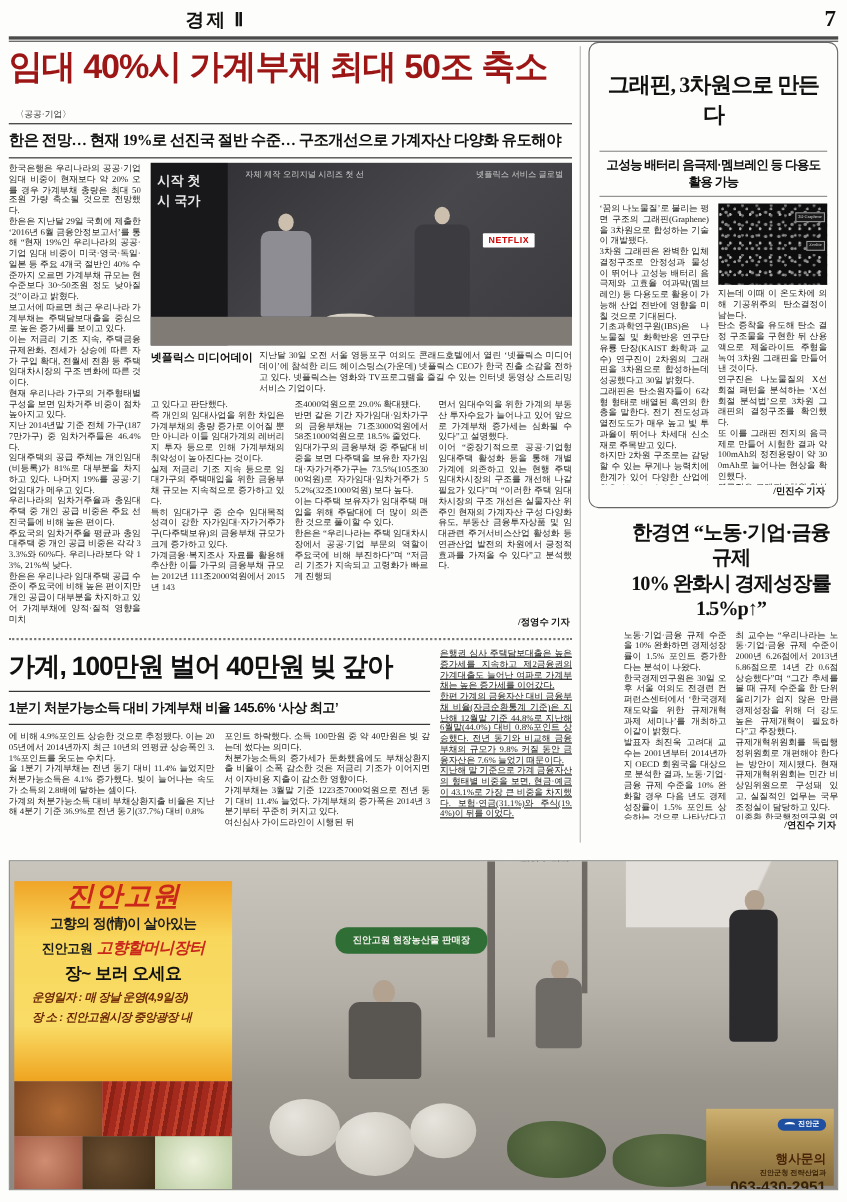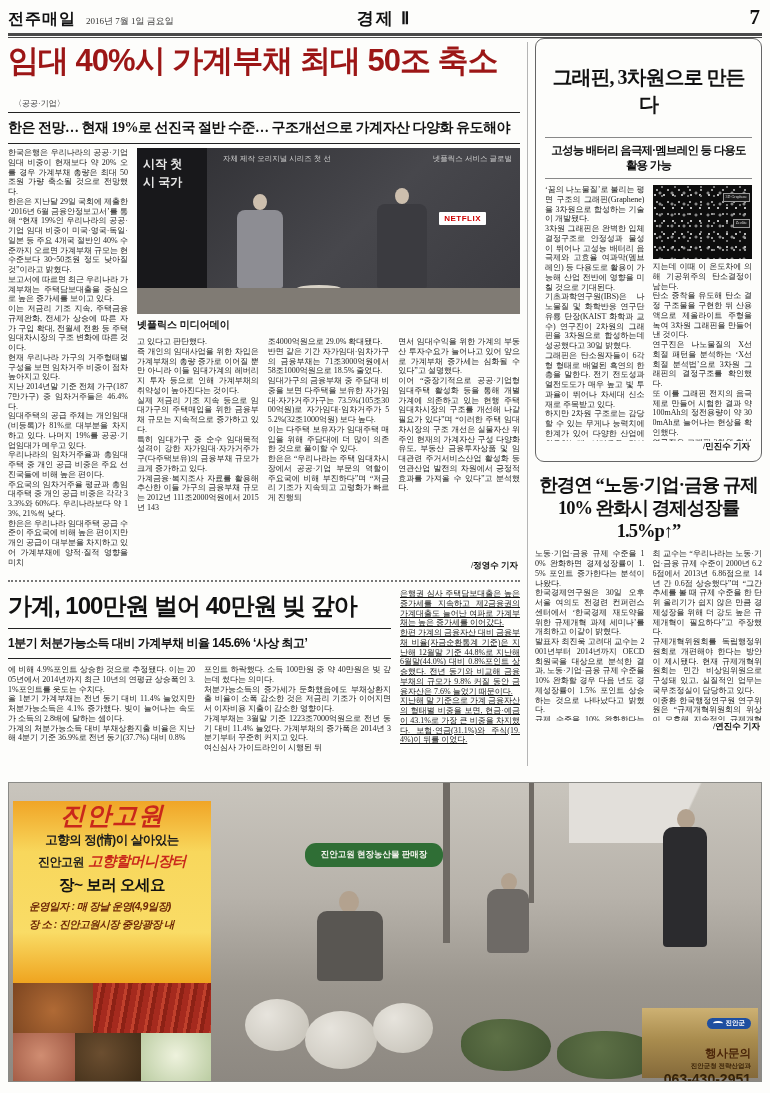--- a/index.html
+++ b/index.html
@@ -65,21 +65,21 @@
   .a2-body{display:flex;gap:8px;flex:1;min-height:0;margin-top:3px;}
   .a2-col{flex:1;height:100%;}
   .a2-colr{flex:1;display:flex;flex-direction:column;min-width:0;}
   .g-img{height:74px;flex:none;margin-bottom:3px;position:relative;background:#0d0d0d;
      background-image:radial-gradient(circle at 4px 5px,#9a9a9a 0 1px,transparent 1.5px),
                       radial-gradient(circle at 9px 2px,#777 0 1px,transparent 1.5px),
                       radial-gradient(circle at 2px 10px,#bbb 0 1px,transparent 1.5px),
                       radial-gradient(circle at 7px 8px,#888 0 1.2px,transparent 1.8px);
      background-size:11px 12px,13px 9px,9px 13px,12px 11px;}
   .g-tag{position:absolute;right:2px;background:#1a1a1a;border:1px solid #999;color:#ddd;font-size:4px;padding:1px 2px;line-height:1.1;}
-  .a3{margin-top:12px;}
+  .a3{margin-top:12px;margin-left:32px;}
   .a3-title{text-align:center;font-weight:bold;font-size:18.5px;letter-spacing:-1px;line-height:1.25;}
   .a3-body{display:flex;gap:8px;height:172px;margin-top:6px;}
   .a3-body .coltext{flex:1;height:100%;}
   
   .ad{position:relative;height:300px;margin-top:6px;border:1px solid #8a8a86;overflow:hidden;
       background:linear-gradient(180deg,#c9c5bd 0%,#b7b2aa 38%,#9b968e 68%,#8d8881 100%);}
   .mk{position:absolute;}
   .roofline{left:560px;top:0;width:210px;height:60px;background:linear-gradient(115deg,#e2dfda 55%,transparent 56%);}
   .beam{background:#6f6a64;}
   .banner-green{left:296px;top:60px;width:138px;height:24px;background:#2f6e35;color:#f2f2ec;
@@ -113,24 +113,20 @@
   .c-label{font-weight:bold;font-size:11.5px;color:#4a2408;margin-top:16px;}
   .c-dept{font-size:6.5px;font-weight:bold;color:#3c2408;margin-top:1px;}
   .c-phone{font-weight:bold;font-size:14px;color:#352208;letter-spacing:0;}
 </style>
 </head>
 <body>
 
 <div class="page">
 
   <div class="mast">
-    <div class="mast-left">
-      <span class="paper-name">전주매일</span>
-      <span class="mast-date">2016년 7월 1일 금요일</span>
-    </div>
     <div class="mast-section">경제 Ⅱ</div>
     <div class="mast-page">7</div>
   </div>
   <div class="rule-thick"></div>
 
   <div class="content">
 
     <div class="left-region">
 
       <section>
@@ -163,20 +159,21 @@
               <div class="fig-head" style="left:116px;top:46px;"></div>
               <div class="fig-body" style="left:100px;top:62px;width:46px;height:78px;background:#8d8d93;"></div>
               <div class="fig-head" style="left:258px;top:40px;"></div>
               <div class="fig-body" style="left:240px;top:56px;width:50px;height:84px;background:#3b3b40;"></div>
               <div class="ph-table"></div>
               <div class="ph-tableleg"></div>
               <div class="ph-floor"></div>
             </div>
             <div class="caption-row">
               <span class="caption-label">넷플릭스 미디어데이</span>
+              <span class="caption-text">지난달 30일 오전 서울 영등포구 여의도 콘래드호텔에서 열린 ‘넷플릭스 미디어데이’에 참석한 리드 헤이스팅스(가운데) 넷플릭스 CEO가 한국 진출 소감을 전하고 있다. 넷플릭스는 영화와 TV프로그램을 즐길 수 있는 인터넷 동영상 스트리밍 서비스 기업이다.</span>
             </div>
             <div class="cols3">
               <div class="coltext">고 있다고 판단했다.
 즉 개인의 임대사업을 위한 차입은 가계부채의 총량 증가로 이어질 뿐만 아니라 이들 임대가계의 레버리지 투자 등으로 인해 가계부채의 취약성이 높아진다는 것이다.
 실제 저금리 기조 지속 등으로 임대가구의 주택매입을 위한 금융부채 규모는 지속적으로 증가하고 있다.
 특히 임대가구 중 순수 임대목적 성격이 강한 자가임대·자가거주가구(다주택보유)의 금융부채 규모가 크게 증가하고 있다.
 가계금융·복지조사 자료를 활용해 추산한 이들 가구의 금융부채 규모는 2012년 111조2000억원에서 2015년 143</div>
               <div class="coltext">조4000억원으로 29.0% 확대됐다.
 반면 같은 기간 자가임대·임차가구의 금융부채는 71조3000억원에서 58조1000억원으로 18.5% 줄었다.
 임대가구의 금융부채 중 주담대 비중을 보면 다주택을 보유한 자가임대·자가거주가구는 73.5%(105조3000억원)로 자가임대·임차거주가 55.2%(32조1000억원) 보다 높다.

